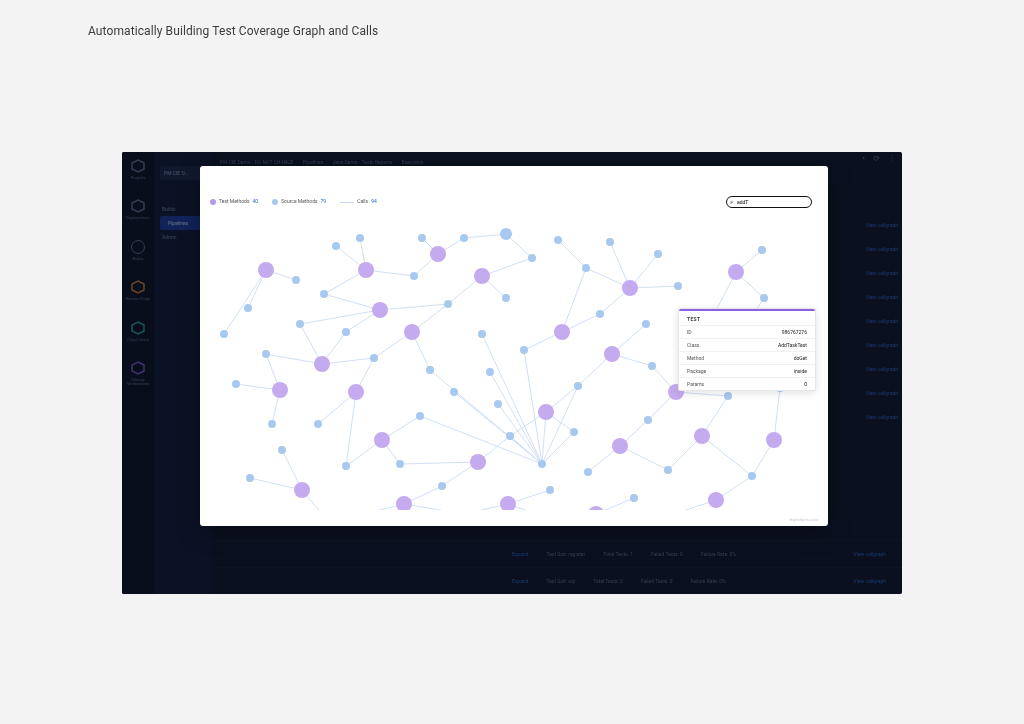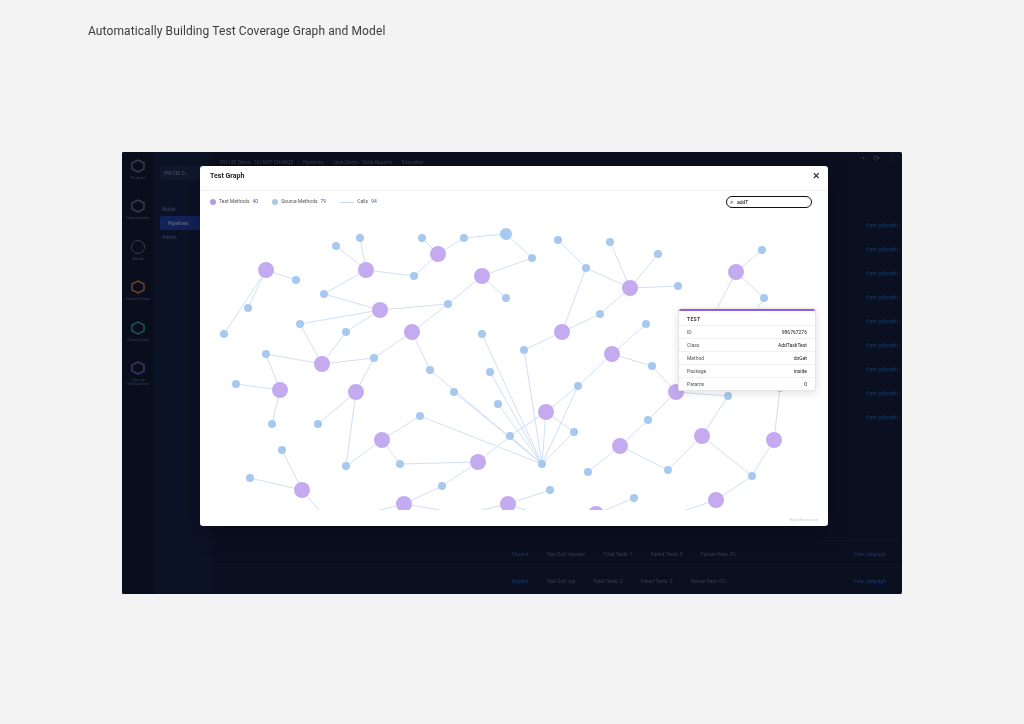--- a/index.html
+++ b/index.html
@@ -50,21 +50,21 @@
   .tooltip-card{position:absolute;right:12px;top:142px;width:136px;background:#fff;border:1px solid #e6e6e6;border-radius:2px;box-shadow:0 2px 8px rgba(0,0,0,.12);}
   .tooltip-card .bar{height:2px;background:#8d5fe3;border-radius:2px 2px 0 0;}
   .tooltip-card .ttl{font-size:5px;font-weight:700;color:#444;padding:5px 8px 3px;letter-spacing:.3px;}
   .tooltip-card .kv{display:flex;justify-content:space-between;font-size:5px;color:#555;padding:3px 8px;border-top:1px solid #f1f1f1;}
   .tooltip-card .kv .v{color:#222;}
   .watermark{position:absolute;right:10px;bottom:4px;font-size:4px;color:#c9c9c9;}
 </style>
 </head>
 <body>
 
-<div class="page-title">Automatically Building Test Coverage Graph and Model</div>
+<div class="page-title">Automatically Building Test Coverage Graph and Calls</div>
 
 <div class="screenshot-frame">
 
   <div class="sidebar">
     <div style="display:flex;flex-direction:column;align-items:center;gap:2px;">
       <span class="ico">
           <svg width="14" height="14">
             <polygon class="icon-hex" points="7,1 13,4 13,10 7,13 1,10 1,4"></polygon>
           </svg>
         </span>
@@ -161,24 +161,20 @@
       <span>Total Tests: 2</span>
       <span>Failed Tests: 0</span>
       <span>Failure Rate: 0%</span>
       <span class="view">View callgraph</span>
     </div>
   </div>
 
   <div class="modal-overlay"></div>
 
   <div class="modal">
-    <div class="modal-header">
-      <div class="modal-title">Test Graph</div>
-      <div class="modal-close">✕</div>
-    </div>
 
     <div class="legend">
       <span><span class="dot purple"></span><span>Test Methods</span><span class="num">40</span></span>
       <span><span class="dot blue"></span><span>Source Methods</span><span class="num">79</span></span>
       <span><span class="line-swatch"></span><span>Calls</span><span class="num">94</span></span>
     </div>
 
     <div class="search-wrap">
       <span class="mag">⌕</span>
       <input type="text" value="addT" style="">

